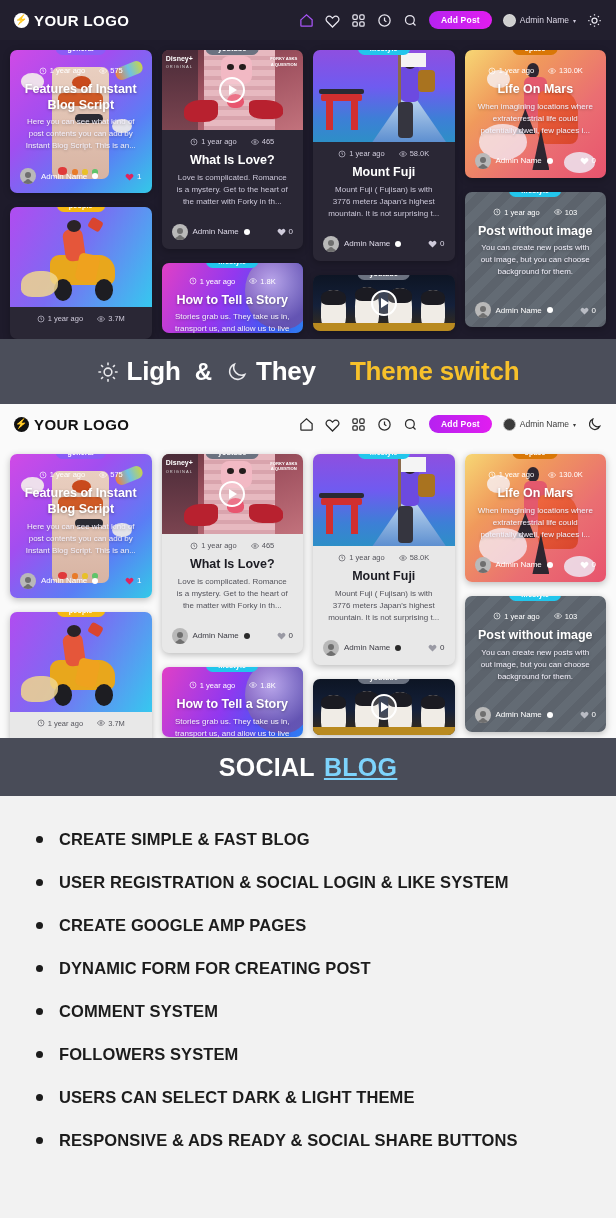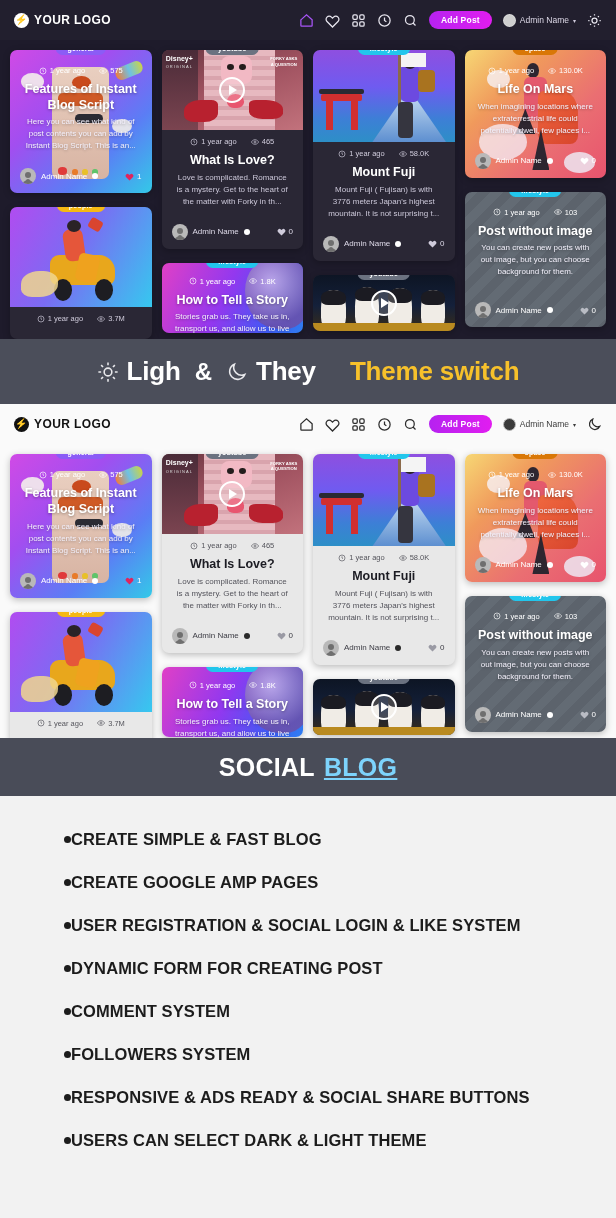--- a/index.html
+++ b/index.html
@@ -20,21 +20,21 @@
   .nav-light{ background:#fafafa; }
 
   .logo{ display:flex; align-items:center; gap:5px; }
   .logo-mark{
     width:15px;height:15px;border-radius:50%;
     display:flex;align-items:center;justify-content:center;
     font-size:10px;line-height:1;
   }
   .nav-dark .logo-mark{ background:#fff; color:#221f2e; }
   .nav-light .logo-mark{ background:#111; color:#fff; }
-  .logo-text{ font-size:12px; font-weight:bold; letter-spacing:.4px; }
+  .logo-text{ font-size:15px; font-weight:bold; letter-spacing:.4px; }
   .nav-dark .logo-text{ color:#fff; }
   .nav-light .logo-text{ color:#111; }
 
   .nav-right{ margin-left:auto; display:flex; align-items:center; gap:11px; }
   .nav-ico{ width:15px;height:15px;display:block; }
   .nav-dark .nav-ico{ stroke:#e8e6ef; }
   .nav-light .nav-ico{ stroke:#2b2b2b; }
   .nav-ico.active{ stroke:#a855f7; }
 
   .addpost{
@@ -159,22 +159,22 @@
   .title-banner{
     background:#494c58; height:58px;
     display:flex; align-items:center; justify-content:center;
   }
   .tb{ font-size:25px; font-weight:bold; color:#fff; letter-spacing:.3px;}
   .tb-accent{ color:#7dd3fc;text-decoration:underline; }
 
   
   .features{ background:#f2f2f2; padding:22px 0 30px 0; }
   .feat{
-    display:flex; align-items:center; 
-    padding:0 0 0 36px; height:43px;margin-left:28px;
+    display:flex; align-items:center; gap:16px;
+    padding:0 0 0 36px; height:43px;
   }
   .dot{ width:7px;height:7px;border-radius:50%;background:#1c1c1c;flex:0 0 auto; }
   .feat-label{ font-size:16.5px; font-weight:bold; color:#1c1c1c; letter-spacing:.1px; }
 
   
   .art{ position:absolute; inset:0; }
 </style>
 </head>
 <body>
 
@@ -962,39 +962,39 @@
   <span class="tb tb-accent" style="margin-left:9px;">BLOG</span>
 </div>
 
 <div class="features">
   <div class="feat">
       <span class="dot"></span>
       <span class="feat-label">CREATE SIMPLE &amp; FAST BLOG</span>
     </div>
   <div class="feat">
       <span class="dot"></span>
-      <span class="feat-label">CREATE GOOGLE AMP PAGES</span>
+      <span class="feat-label">USER REGISTRATION &amp; SOCIAL LOGIN &amp; LIKE SYSTEM</span>
     </div>
   <div class="feat">
       <span class="dot"></span>
-      <span class="feat-label">USER REGISTRATION &amp; SOCIAL LOGIN &amp; LIKE SYSTEM</span>
+      <span class="feat-label">CREATE GOOGLE AMP PAGES</span>
     </div>
   <div class="feat">
       <span class="dot"></span>
       <span class="feat-label">DYNAMIC FORM FOR CREATING POST</span>
     </div>
   <div class="feat">
       <span class="dot"></span>
       <span class="feat-label">COMMENT SYSTEM</span>
     </div>
   <div class="feat">
       <span class="dot"></span>
       <span class="feat-label">FOLLOWERS SYSTEM</span>
     </div>
   <div class="feat">
       <span class="dot"></span>
-      <span class="feat-label">RESPONSIVE &amp; ADS READY &amp; SOCIAL SHARE BUTTONS</span>
+      <span class="feat-label">USERS CAN SELECT DARK &amp; LIGHT THEME</span>
     </div>
   <div class="feat">
       <span class="dot"></span>
-      <span class="feat-label">USERS CAN SELECT DARK &amp; LIGHT THEME</span>
+      <span class="feat-label">RESPONSIVE &amp; ADS READY &amp; SOCIAL SHARE BUTTONS</span>
     </div>
 </div>
 
 </body></html>

